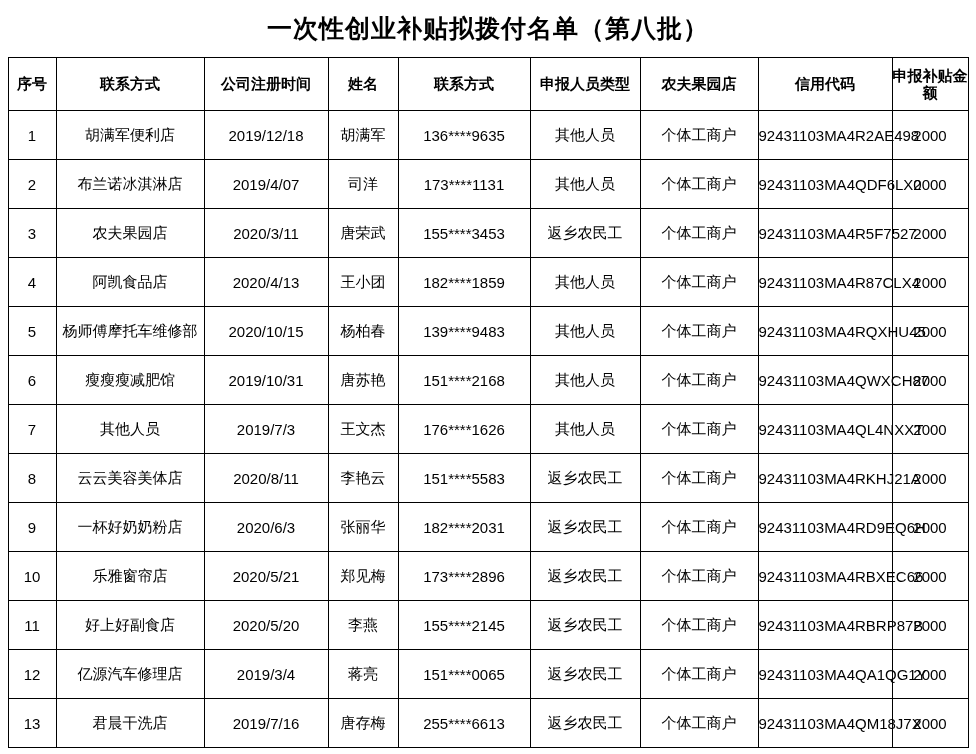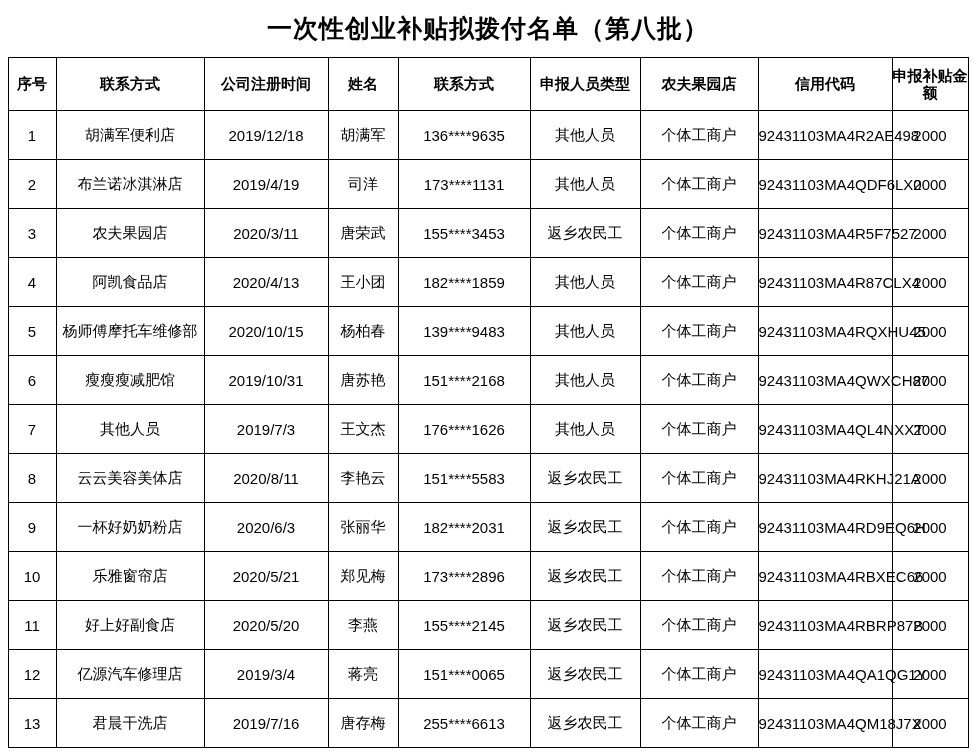--- a/index.html
+++ b/index.html
@@ -110,21 +110,21 @@
         <td class="name">胡满军</td>
         <td class="phone">136****9635</td>
         <td class="applicant-type">其他人员</td>
         <td class="reg-type">个体工商户</td>
         <td class="credit-code">92431103MA4R2AE498</td>
         <td class="amount">2000</td>
       </tr>
       <tr>
         <td class="idx">2</td>
         <td class="company">布兰诺冰淇淋店</td>
-        <td class="regdate">2019/4/19</td>
+        <td class="regdate">2019/4/07</td>
         <td class="name">司洋</td>
         <td class="phone">173****1131</td>
         <td class="applicant-type">其他人员</td>
         <td class="reg-type">个体工商户</td>
         <td class="credit-code">92431103MA4QDF6LX0</td>
         <td class="amount">2000</td>
       </tr>
       <tr>
         <td class="idx">3</td>
         <td class="company">农夫果园店</td>

